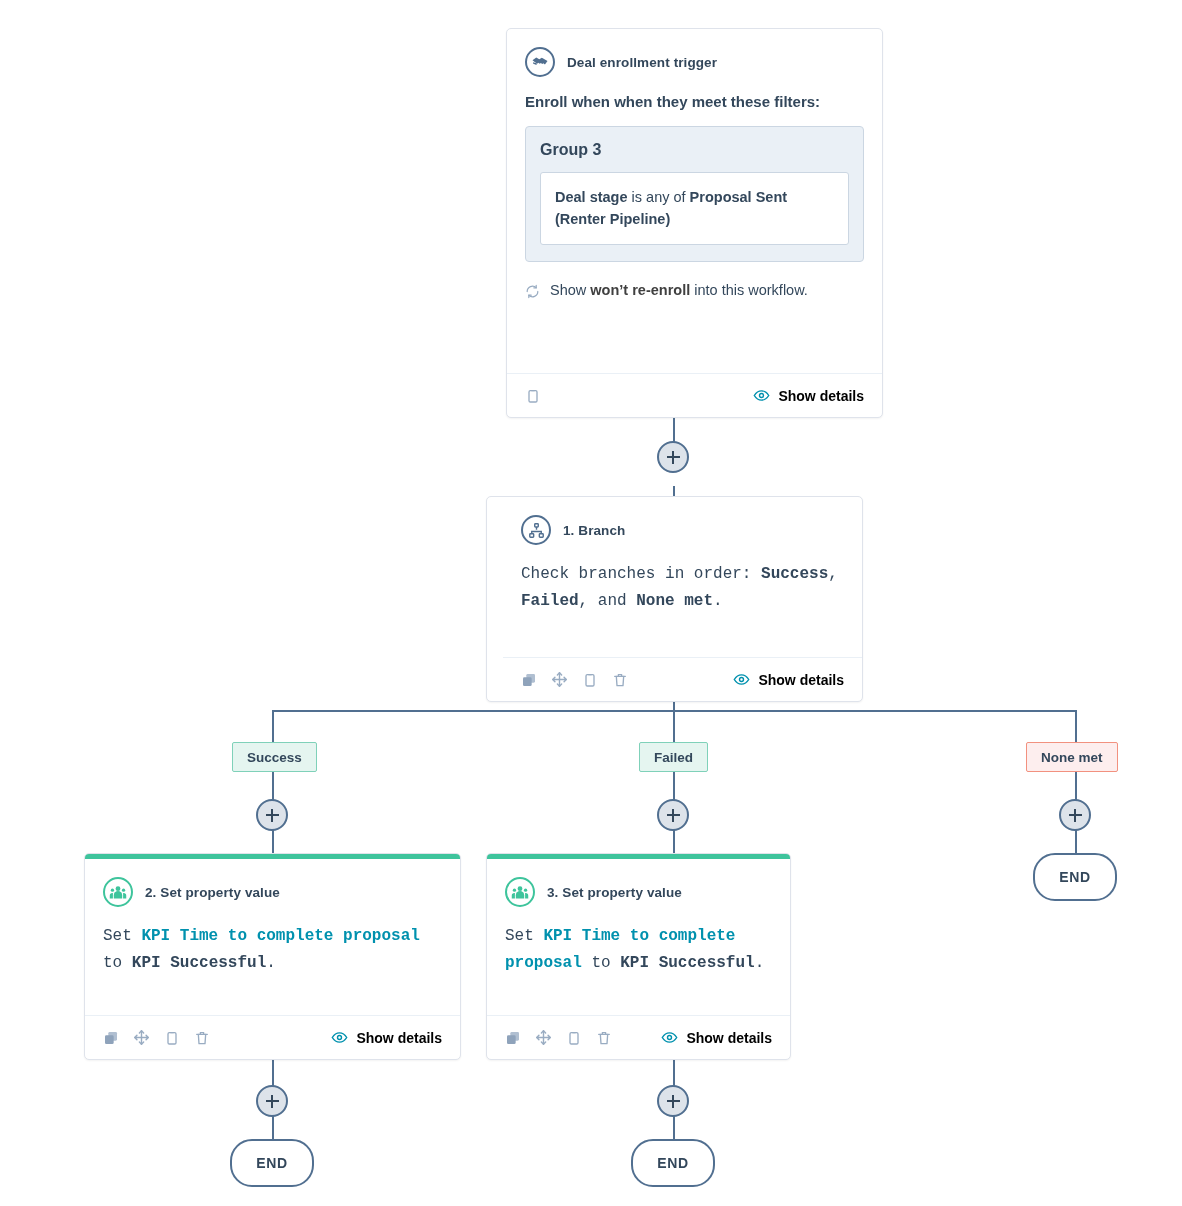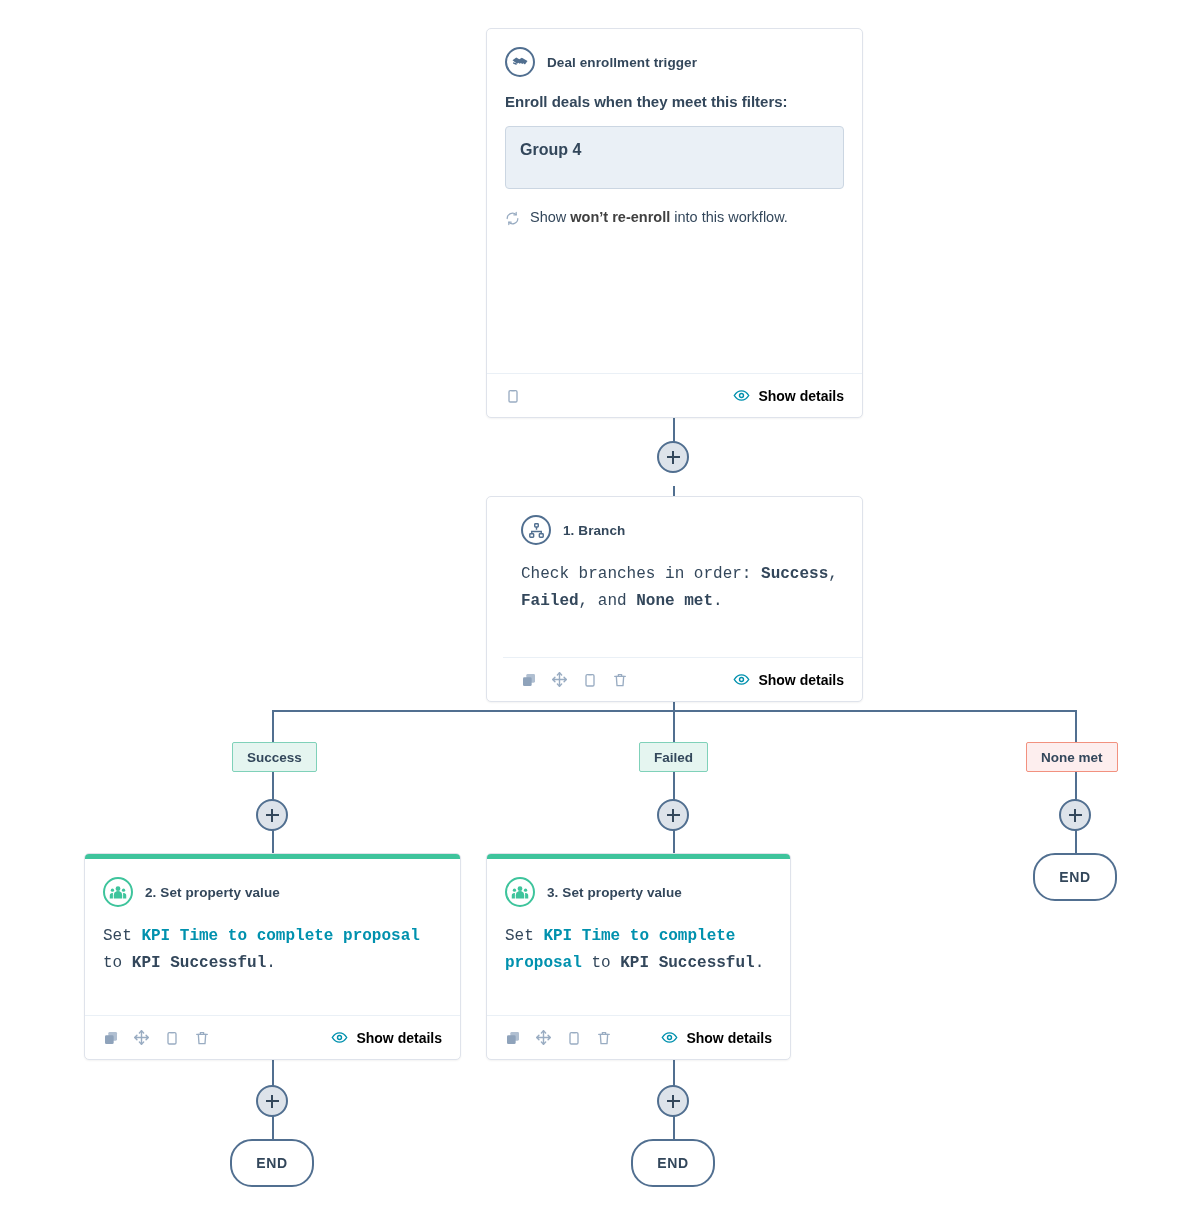--- a/index.html
+++ b/index.html
@@ -233,38 +233,41 @@
   <div class="line-v" style="left:272px; top:830px; height:24px;"></div>
   <div class="line-v" style="left:673px; top:830px; height:24px;"></div>
   <div class="line-v" style="left:1075px; top:830px; height:24px;"></div>
 
   <div class="line-v" style="left:272px; top:1060px; height:26px;"></div>
   <div class="line-v" style="left:673px; top:1060px; height:26px;"></div>
 
   <div class="line-v" style="left:272px; top:1116px; height:24px;"></div>
   <div class="line-v" style="left:673px; top:1116px; height:24px;"></div>
 
-  <div class="card" style="left:486px; top:28px; width:377px; height:390px;">
+  <div class="card" style="left:506px; top:28px; width:377px; height:390px;">
     <div class="card-body">
       <div class="card-head">
         <span class="icon-circle">
           <svg width="18" height="18" viewBox="0 0 24 24" fill="#516f90">
             <path d="M2 9.5 L7 6 L11 8.2 L14.5 6.4 L22 10.8 L18.6 15.2
                      L16.4 13.6 L15.2 14.8 L13 13.2 L11.8 14.4 L9.6 12.9
                      L8.2 14.3 L5 12 Z"></path>
             <rect x="3" y="12.2" width="5.4" height="2" rx="1" transform="rotate(20 3 12.2)"></rect>
           </svg>
         </span>
         <span class="card-title">Deal enrollment trigger</span>
       </div>
 
-      <div class="filters-label">Enroll deals when they meet this filters:</div>
+      <div class="filters-label">Enroll when when they meet these filters:</div>
 
       <div class="group-box">
-        <div class="group-title">Group 4</div>
+        <div class="group-title">Group 3</div>
+        <div class="filter-row">
+          <b>Deal stage</b><span> is any of </span><b>Proposal Sent (Renter Pipeline)</b>
+        </div>
       </div>
 
       <div class="reenroll">
         <svg width="15" height="15" viewBox="0 0 24 24" fill="none" stroke="#99acc2" stroke-width="2" stroke-linecap="round" style="margin-top:2px;flex:0 0 15px;">
           <path d="M20.5 12a8.5 8.5 0 0 1-14.4 6.1"></path>
           <path d="M3.5 12a8.5 8.5 0 0 1 14.4-6.1"></path>
           <polyline points="17.9,2.3 17.9,6.1 14.1,6.1"></polyline>
           <polyline points="6.1,21.7 6.1,17.9 9.9,17.9"></polyline>
         </svg>
         <span><span>Show </span><span class="hl">won’t re-enroll</span><span> into this workflow.</span></span>

